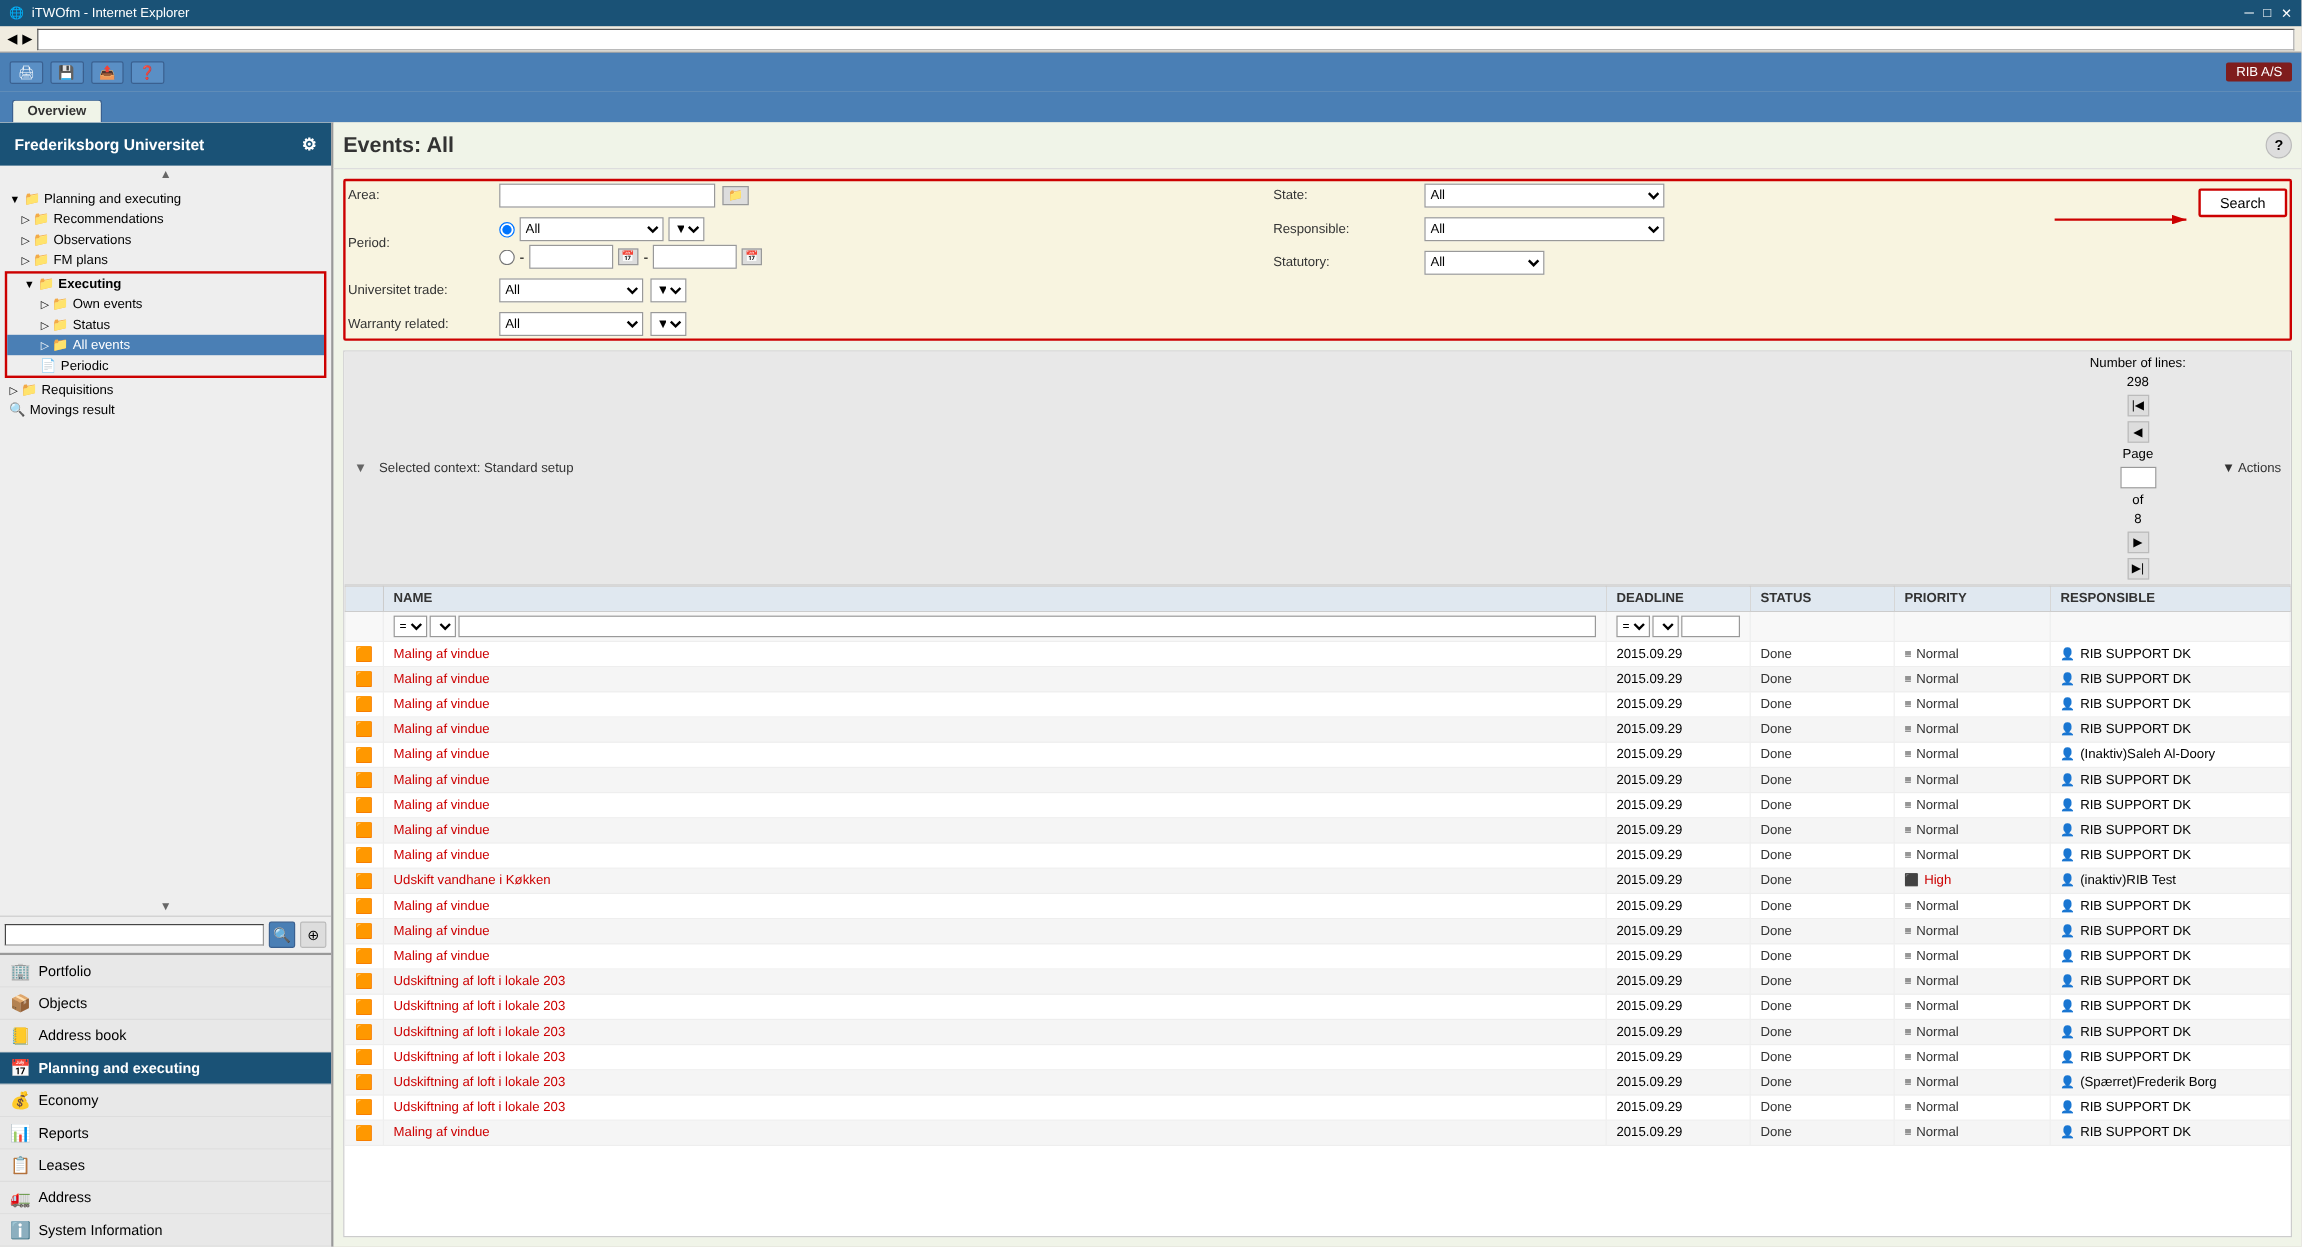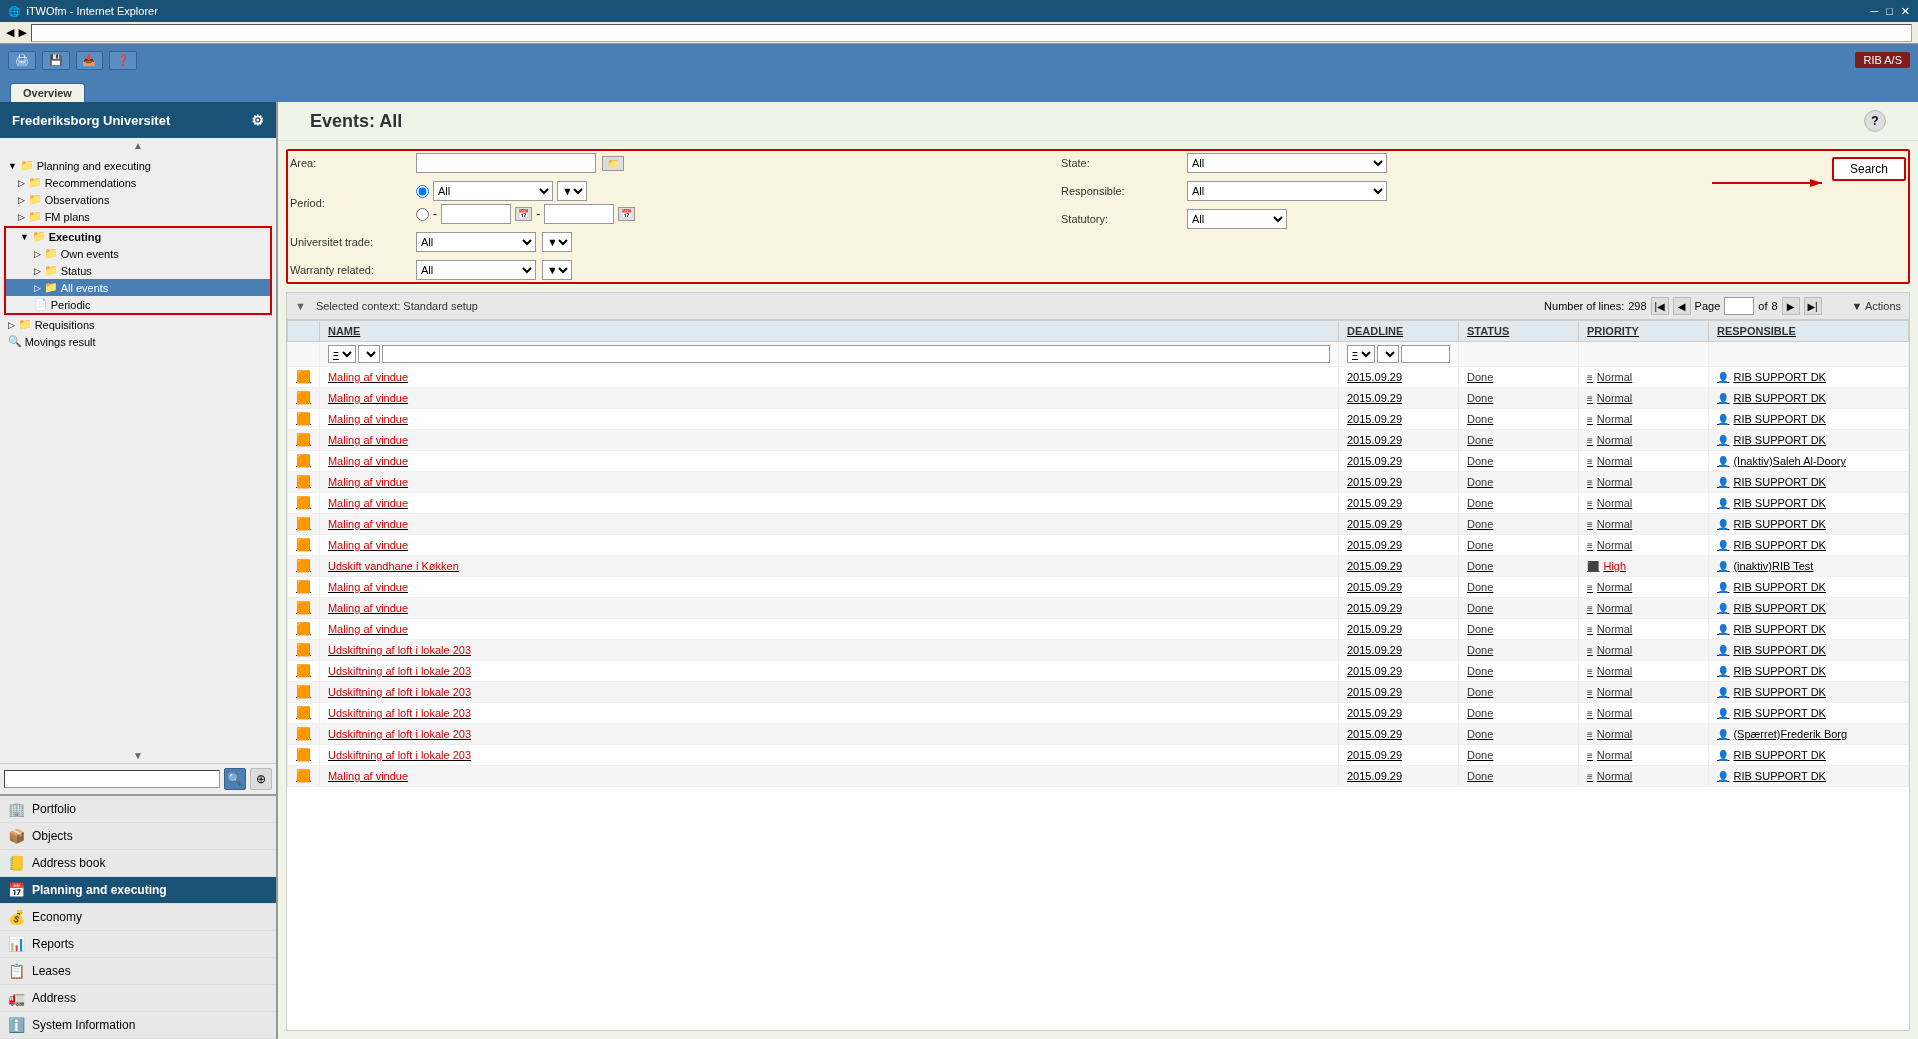--- a/index.html
+++ b/index.html
@@ -173,21 +173,21 @@
     
     .content-area {
       flex: 1;
       background: #f0f4e8;
       display: flex;
       flex-direction: column;
       overflow: hidden;
     }
 
     .page-header {
-      padding: 8px 32px;
+      padding: 8px 8px;
       display: flex;
       align-items: center;
       justify-content: space-between;
       background: #f0f4e8;
       border-bottom: 1px solid #ddd;
     }
     .page-title {
       font-size: 18px;
       font-weight: bold;
       color: #333;
@@ -265,20 +265,21 @@
       font-size: 11px;
     }
     .table-toolbar .context-label {
       color: #333;
     }
     .pagination-info {
       margin-left: auto;
       display: flex;
       align-items: center;
       gap: 4px;
+      flex-direction: column;
     }
     .pagination-input {
       border: 1px solid #999;
       width: 30px;
       height: 18px;
       text-align: center;
       font-size: 11px;
     }
     .page-nav-btn {
       background: #ddd;
@@ -295,21 +296,20 @@
       margin-left: 20px;
       font-size: 11px;
       cursor: pointer;
       color: #333;
     }
 
     .data-table {
       width: 100%;
       border-collapse: collapse;
       font-size: 11px;
-      text-decoration: underline;
     }
     .data-table thead tr {
       background: #e0e8f0;
     }
     .data-table th {
       border: 1px solid #ccc;
       padding: 4px 8px;
       text-align: left;
       font-weight: bold;
       font-size: 11px;

